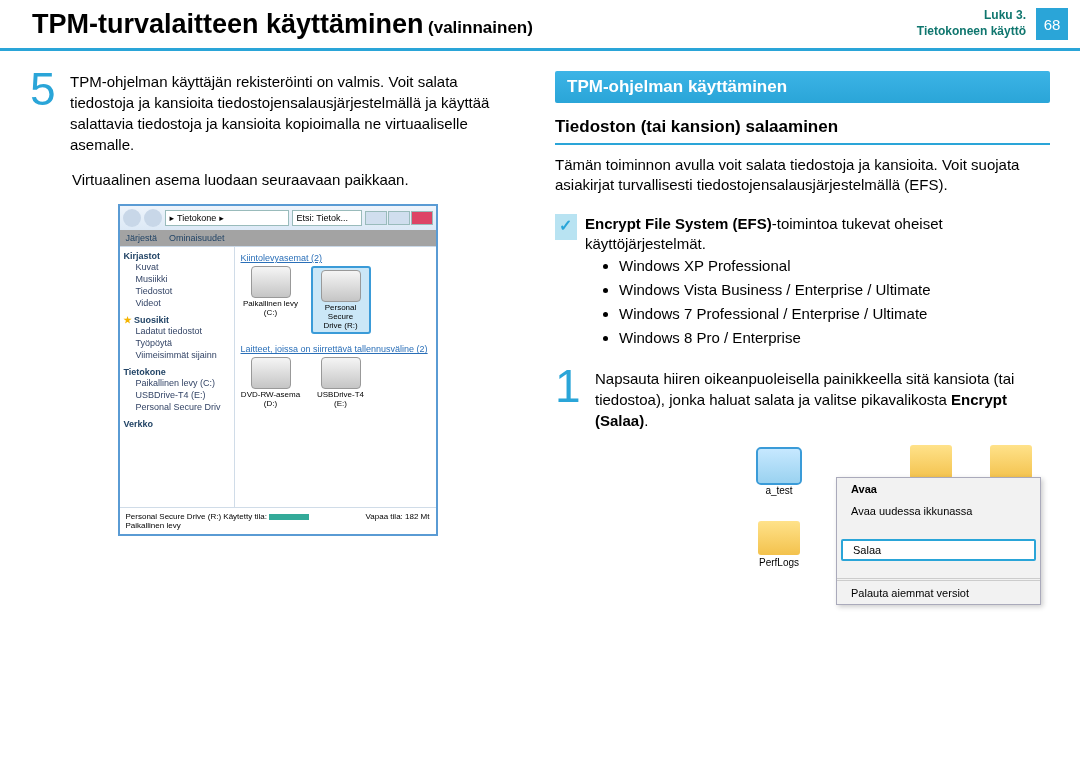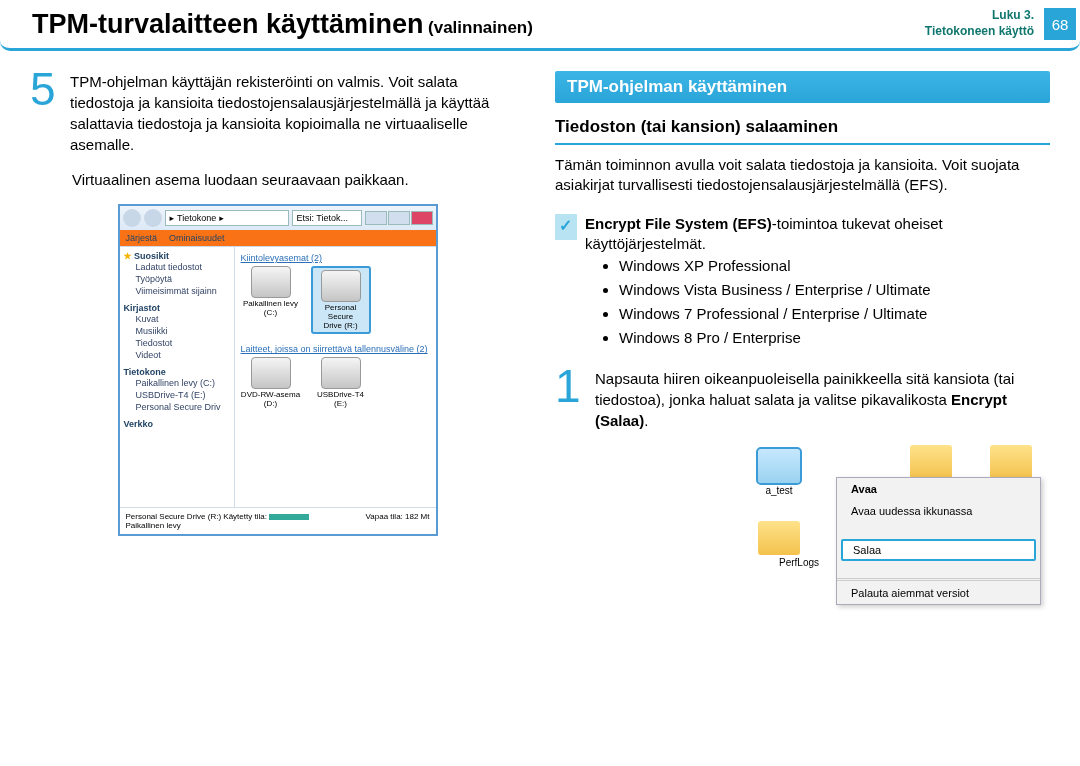--- a/index.html
+++ b/index.html
@@ -1,18 +1,18 @@
 <!DOCTYPE html>
 <html><head>
 <meta charset="utf-8">
 <style>
   * { box-sizing: border-box; margin: 0; padding: 0; }
   body { font-family: Arial, sans-serif; width: 1080px; height: 766px; background: #fff; color: #000; }
   
-  .header-bar { display: flex; align-items: center; padding: 8px 4px 8px 32px; border-bottom: 3px solid #2aa5d8; border-radius: 10px; }
+  .header-bar { display: flex; align-items: center; padding: 8px 12px 8px 32px; border-bottom: 3px solid #2aa5d8; }
   .header-left { flex: 1; }
   .page-title { font-size: 27px; font-weight: bold; display: inline; }
   .page-subtitle { font-size: 17px; font-weight: bold; }
   .header-right { display: flex; align-items: center; gap: 10px; }
   .chapter-label { text-align: right; font-size: 12px; font-weight: bold; color: #0f766e; line-height: 1.3; }
   .page-num { background: #2aa5d8; color: #fff; width: 32px; height: 32px; display: flex; align-items: center; justify-content: center; font-size: 15px; }
   
   .content { display: flex; padding: 20px 30px 0 30px; gap: 30px; }
   .col { flex: 1; }
   
@@ -22,21 +22,21 @@
   .plain-text { font-size: 15px; line-height: 1.4; margin-bottom: 14px; margin-left: 42px; }
   
   .explorer-shot { width: 320px; margin: 0 auto; border: 2px solid #5a9bd4; background: #fff; font-size: 9px; }
   .ex-titlebar { display: flex; background: linear-gradient(#eef4fb,#dce9f6); padding: 3px; align-items: center; gap: 3px; }
   .ex-nav-btn { width: 18px; height: 18px; border-radius: 50%; background: #c8d7e8; }
   .ex-addr { flex: 1; background: #fff; border: 1px solid #9bb; padding: 2px 4px; display: flex; align-items: center; gap: 3px; }
   .ex-search { width: 70px; background: #fff; border: 1px solid #9bb; padding: 2px 4px; }
   .ex-win-btns { display: flex; gap: 1px; }
   .ex-win-btn { width: 22px; height: 14px; background: #d0deee; border: 1px solid #9bb; }
   .ex-win-close { background: #d46; }
-  .ex-toolbar { background: #f97316; padding: 3px 6px; display: flex; gap: 12px; color: #246; border-bottom: 1px solid #cbd9e8; }
+  .ex-toolbar { background: #a3a3a3; padding: 3px 6px; display: flex; gap: 12px; color: #246; border-bottom: 1px solid #cbd9e8; }
   .ex-body { display: flex; height: 260px; }
   .ex-side { width: 115px; border-right: 1px solid #d0dce8; padding: 4px 2px; }
   .ex-side-grp { margin-bottom: 6px; }
   .ex-side-hdr { color: #246; font-weight: bold; padding-left: 2px; }
   .ex-side-item { padding: 1px 0 1px 14px; color: #346; }
   .ex-main { flex: 1; padding: 6px; }
   .ex-cat { color: #2a6fb8; font-size: 9px; margin-bottom: 3px; text-decoration: underline; }
   .ex-drives { display: flex; gap: 10px; margin-bottom: 10px; }
   .ex-drive { width: 60px; text-align: center; }
   .ex-drive-icon { width: 40px; height: 32px; background: linear-gradient(#f5f5f5,#c5c5c5); border: 1px solid #999; border-radius: 4px; margin: 0 auto 2px; }
@@ -110,31 +110,31 @@
           <div class="ex-win-btn ex-win-close"></div>
         </div>
       </div>
       <div class="ex-toolbar">
         <span>Järjestä</span>
         <span>Ominaisuudet</span>
       </div>
       <div class="ex-body">
         <div class="ex-side">
           <div class="ex-side-grp">
-            <div class="ex-side-hdr"><span class="star">★</span> <span>Suosikit</span></div>
-            <div class="ex-side-item">Ladatut tiedostot</div>
-            <div class="ex-side-item">Työpöytä</div>
-            <div class="ex-side-item">Viimeisimmät sijainn</div>
-          </div>
-          <div class="ex-side-grp">
             <div class="ex-side-hdr">Kirjastot</div>
             <div class="ex-side-item">Kuvat</div>
             <div class="ex-side-item">Musiikki</div>
             <div class="ex-side-item">Tiedostot</div>
             <div class="ex-side-item">Videot</div>
+          </div>
+          <div class="ex-side-grp">
+            <div class="ex-side-hdr"><span class="star">★</span> <span>Suosikit</span></div>
+            <div class="ex-side-item">Ladatut tiedostot</div>
+            <div class="ex-side-item">Työpöytä</div>
+            <div class="ex-side-item">Viimeisimmät sijainn</div>
           </div>
           <div class="ex-side-grp">
             <div class="ex-side-hdr">Tietokone</div>
             <div class="ex-side-item">Paikallinen levy (C:)</div>
             <div class="ex-side-item">USBDrive-T4 (E:)</div>
             <div class="ex-side-item">Personal Secure Driv</div>
           </div>
           <div class="ex-side-grp">
             <div class="ex-side-hdr">Verkko</div>
           </div>
@@ -200,21 +200,21 @@
         <span>Napsauta hiiren oikeanpuoleisella painikkeella sitä kansiota (tai tiedostoa), jonka haluat salata ja valitse pikavalikosta </span><b>Encrypt (Salaa)</b>.
       </div>
     </div>
 
     <div class="ctx-shot">
       <div class="folder-icon folder-sel" style="top:4px; left:8px;"></div>
       <div class="folder-lbl" style="top:40px; left:4px;">a_test</div>
       <div class="folder-icon" style="top:0px; left:160px;"></div>
       <div class="folder-icon" style="top:0px; left:240px;"></div>
       <div class="folder-icon" style="top:76px; left:8px;"></div>
-      <div class="folder-lbl" style="top:112px; left:4px;margin-left:20px;">PerfLogs</div>
+      <div class="folder-lbl" style="top:112px; left:4px;">PerfLogs</div>
 
       <div class="ctx-menu">
         <div class="ctx-item ctx-bold">Avaa</div>
         <div class="ctx-item">Avaa uudessa ikkunassa</div>
         <div class="ctx-hl">Salaa</div>
         <div class="ctx-sep"></div>
         <div class="ctx-sep"></div>
         <div class="ctx-item">Palauta aiemmat versiot</div>
       </div>
     </div>

